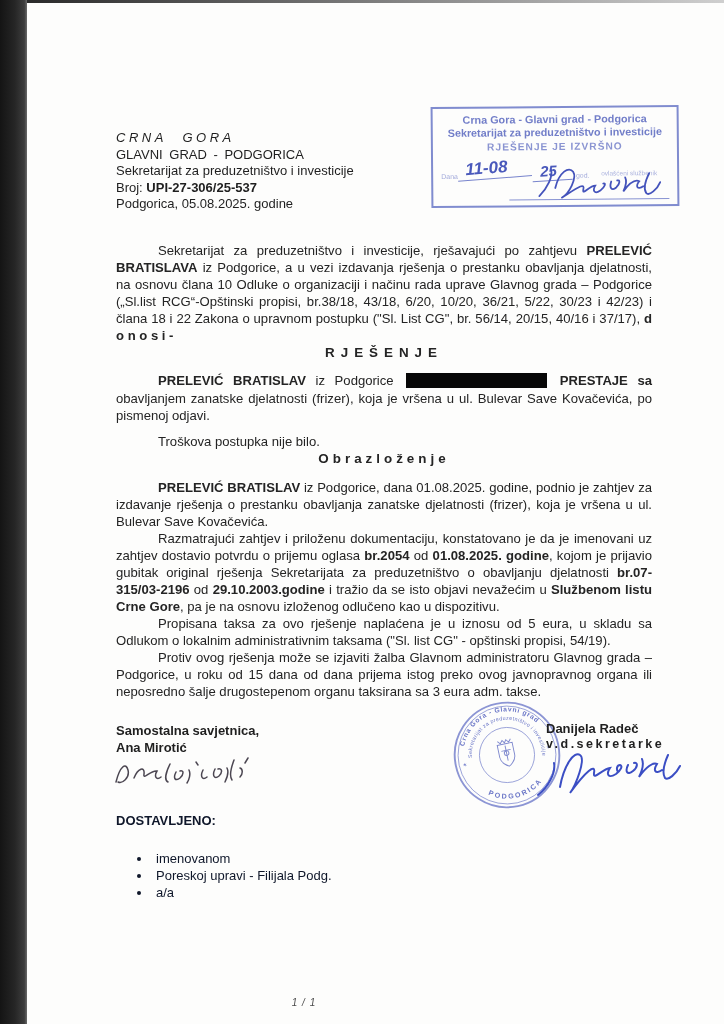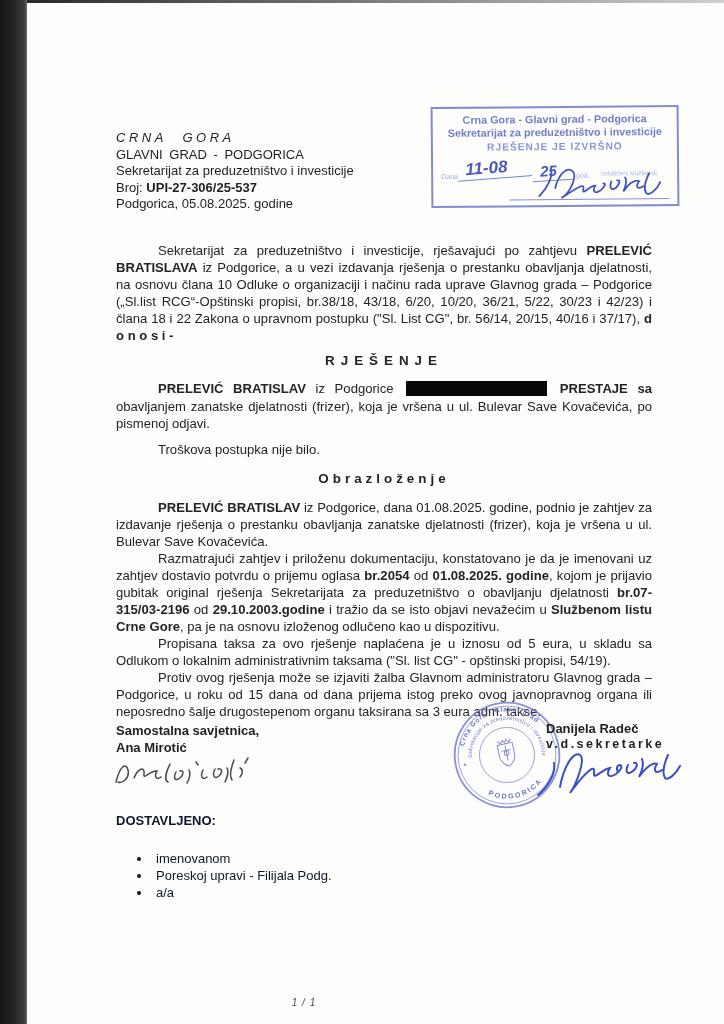--- a/index.html
+++ b/index.html
@@ -30,22 +30,22 @@
     transform:rotate(-3deg); line-height:18px; margin-right:4px; }
   .stamp-officer { position:absolute; right:20px; top:62px; font-size:6.5px; opacity:0.5; }
   .stamp-sig { position:absolute; right:4px; bottom:1px; }
   .stamp-underline { position:absolute; right:8px; bottom:5px; width:160px; border-bottom:1px solid rgba(86,101,192,0.7); }
 
   .doc-body { position:absolute; left:116px; top:242px; width:536px; font-size:13.1px; line-height:17px; color:#242424; }
   .para { text-indent:42px; }
   .j { text-align:justify; }
   .b { font-weight:bold; }
   .h { text-align:center; font-weight:bold; font-size:13.4px; }
-  .h-decision { letter-spacing:6px; margin:8px 0 11px; }
-  .h-expl { letter-spacing:4px; margin:12px 0 12px; }
+  .h-decision { letter-spacing:6px; margin:0 0 11px; }
+  .h-expl { letter-spacing:4px; margin:0 0 12px; }
   .costs { margin-top:9px; }
   .redacted { display:inline-block; width:141px; height:14.5px; background:#070707; vertical-align:middle; margin:0 3px 2px 3px; }
 
   .sig-left { position:absolute; left:116px; top:722px; font-size:13px; line-height:17px; font-weight:bold; color:#1f1f1f; }
   .ana-sig { position:absolute; left:112px; top:756px; }
 
   .seal { position:absolute; left:450px; top:698px; width:114px; height:114px; transform:rotate(-12deg); opacity:0.9; }
 
   .sig-right { position:absolute; left:546px; top:721px; color:#1f1f1f; }
   .sig-right .name { font-size:13px; font-weight:bold; }

